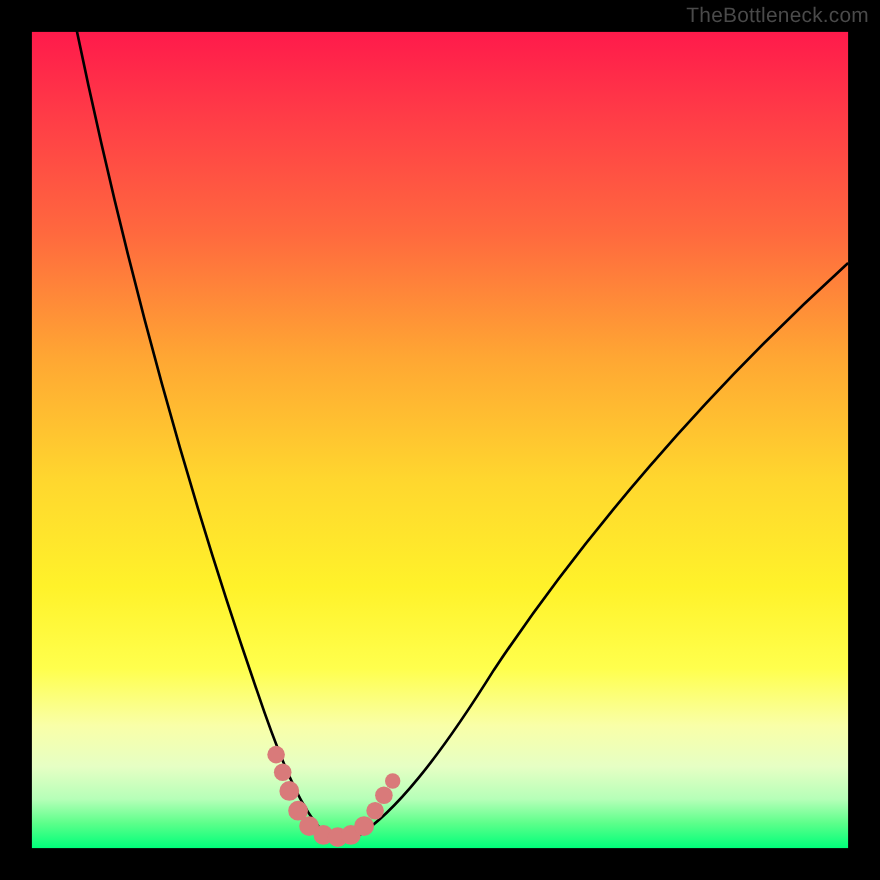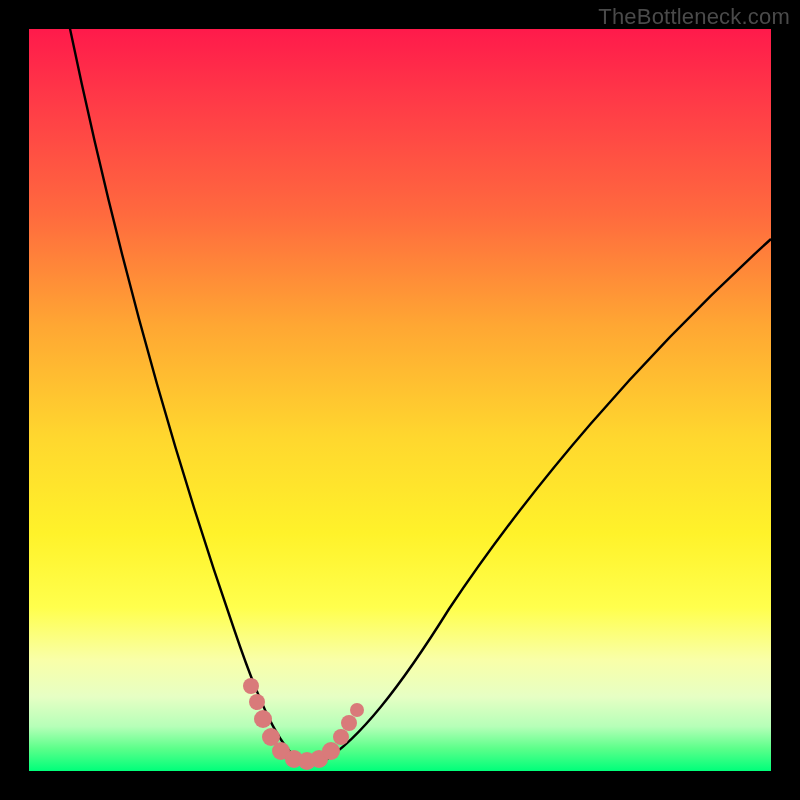--- a/index.html
+++ b/index.html
@@ -37,21 +37,21 @@
       #b6ffb8 94%,
       #5bff8a 97%,
       #00ff7a 100%
     );
   }
   .watermark {
     position: absolute;
     top: 4px;
     right: 10px;
     color: #4a4a4a;
-    font-size: 22px;
+    font-size: 19px;
     font-weight: 400;
     letter-spacing: 0.2px;
     text-align: right;
   }
   svg.curves {
     position: absolute;
     top: 29px;
     left: 29px;
     width: 742px;
     height: 742px;

